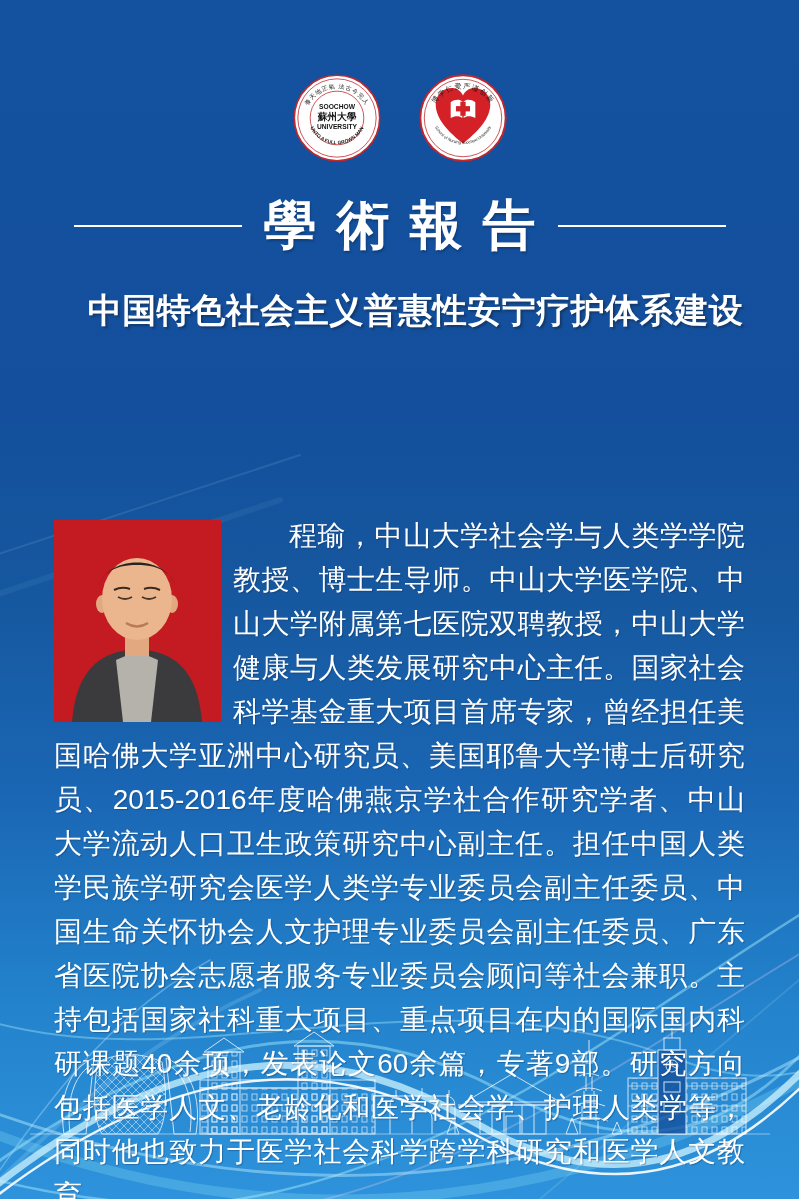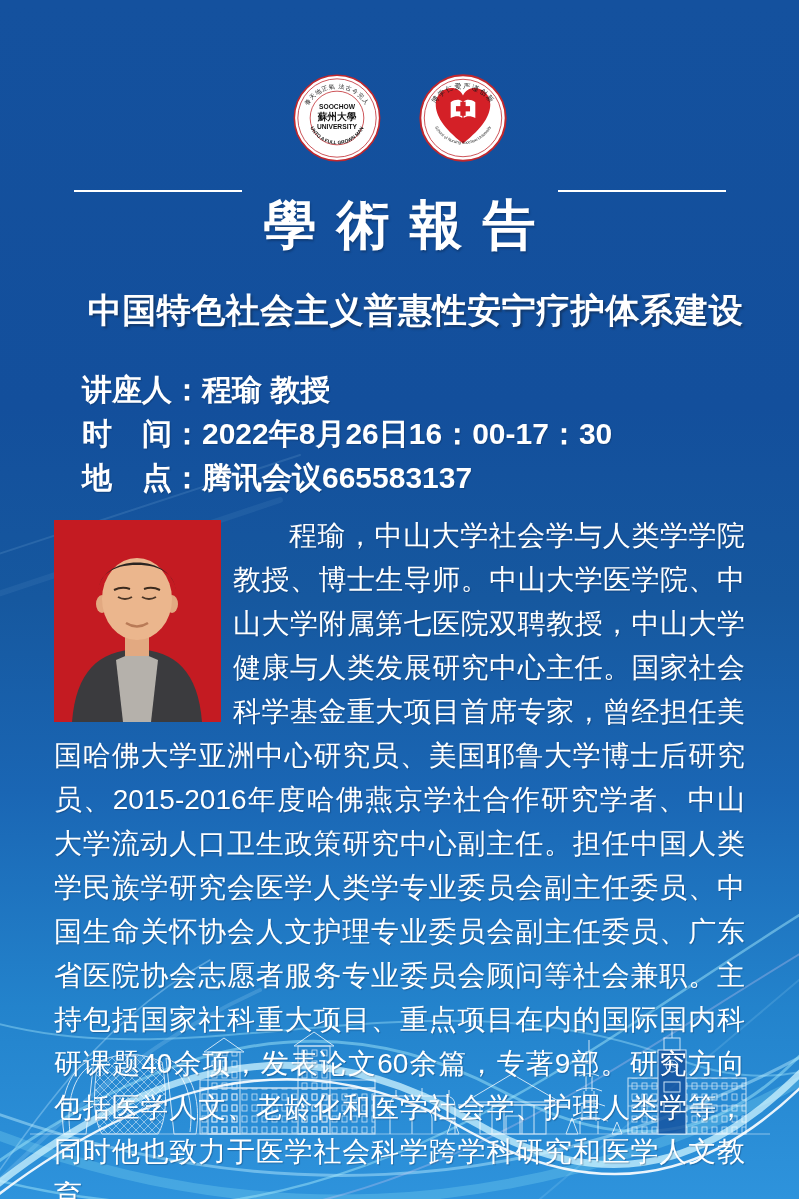--- a/index.html
+++ b/index.html
@@ -9,21 +9,21 @@
     background:linear-gradient(180deg,#14519E 0%,#134F9C 34%,#16589F 50%,#1A66B4 66%,#2383CC 84%,#2E93DC 100%);
     font-family:"Liberation Sans",sans-serif;color:#fff;
   }
   svg{display:block;}
   .deco,.skyline{position:absolute;pointer-events:none;z-index:1;}
   .deco{left:0;top:0;width:799px;height:1199px;}
   .skyline{left:0;top:1026px;width:799px;height:118px;opacity:.9;}
   .content{position:absolute;inset:0;z-index:3;}
   .logos{position:absolute;top:74px;left:0;width:100%;display:flex;justify-content:center;gap:38px;}
   .logo{width:88px;height:88px;}
-  .banner{position:absolute;top:190px;left:0;width:100%;display:flex;justify-content:center;}
+  .banner{position:absolute;top:190px;left:0;width:100%;display:flex;align-items:center;justify-content:center;}
   .banner .line{width:168px;height:2px;background:#fff;}
   .banner .title{
     font-family:"Liberation Serif",serif;font-weight:700;font-size:53px;
     letter-spacing:20px;margin:0 2px 0 22px;white-space:nowrap;
     text-shadow:1px 2px 2px rgba(10,30,60,.35);
   }
   .main-title{
     position:absolute;top:288px;left:16px;width:100%;text-align:center;
     font-family:"Liberation Serif",serif;font-weight:900;font-size:34px;
     letter-spacing:0.5px;text-shadow:2px 2px 2px rgba(20,40,70,.55);white-space:nowrap;
@@ -155,31 +155,20 @@
     </div>
 
     <div class="banner">
       <span class="line"></span>
       <span class="title">學術報告</span>
       <span class="line"></span>
     </div>
 
     <div class="main-title">中国特色社会主义普惠性安宁疗护体系建设</div>
 
-    <div class="info">
-      <div class="row">
-        <span>讲座人：</span><span>程瑜 教授</span>
-      </div>
-      <div class="row">
-        <span>时　间：</span><span>2022年8月26日16：00-17：30</span>
-      </div>
-      <div class="row">
-        <span>地　点：</span><span>腾讯会议665583137</span>
-      </div>
-    </div>
 
     <div class="bio">
       <div class="photo">
         <svg viewBox="0 0 167 202" width="167" height="202">
           <rect width="167" height="202" fill="#C41B22"></rect>
           <path d="M18,202 C22,152 44,131 83,129 C122,131 144,152 148,202 Z" fill="#3B3B3E"></path>
           <path d="M62,140 L83,131 L104,140 L97,202 L69,202 Z" fill="#B5B1AB"></path>
           <rect x="71" y="104" width="24" height="32" fill="#E2A981"></rect>
           <ellipse cx="48" cy="84" rx="6" ry="9" fill="#E2A981"></ellipse>
           <ellipse cx="118" cy="84" rx="6" ry="9" fill="#E2A981"></ellipse>

